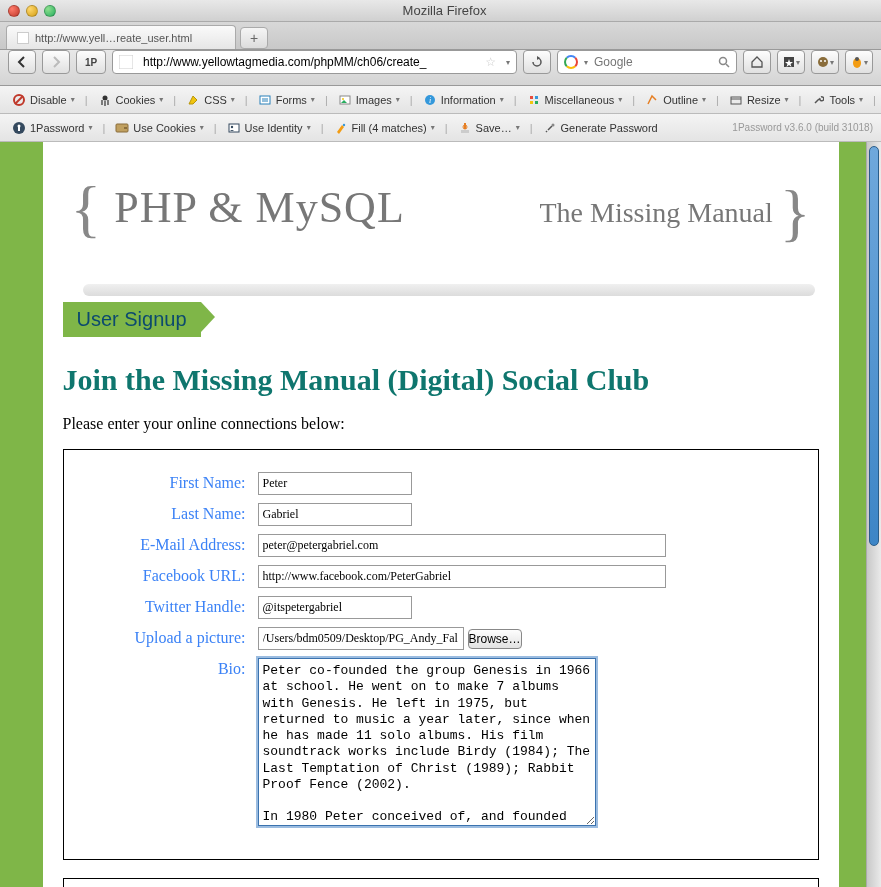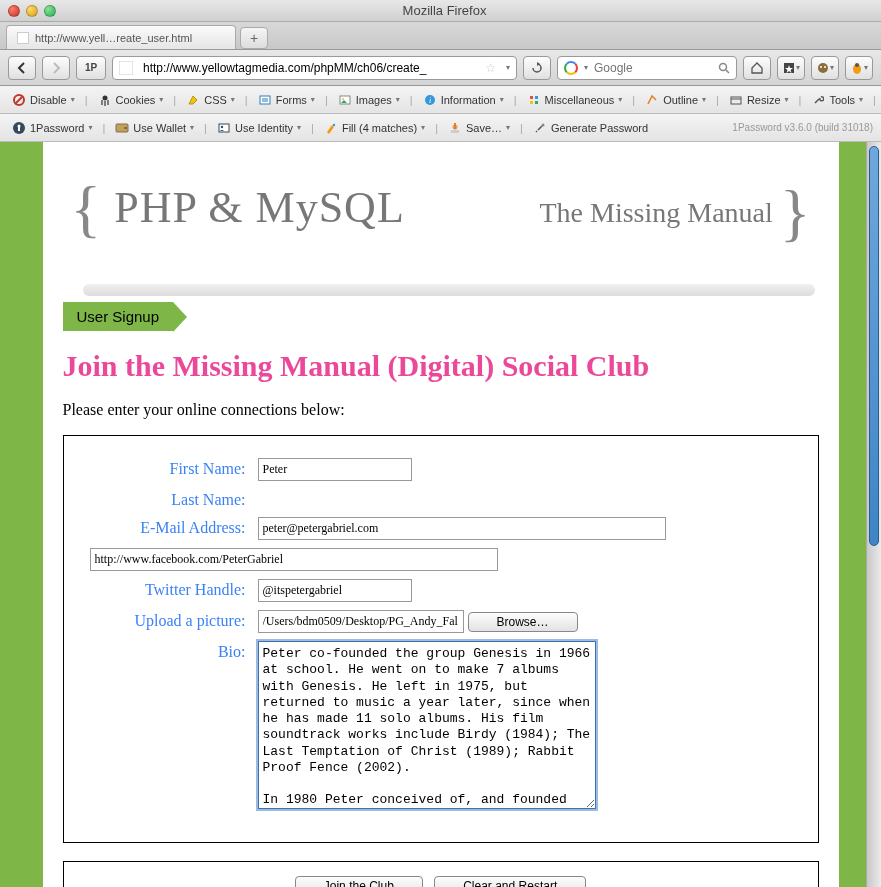--- a/index.html
+++ b/index.html
@@ -14,21 +14,21 @@
 .tl.green { background: radial-gradient(circle at 30% 30%, #8ee08e, #27ae60); }
 .wintitle { position: absolute; left: 8px; right: 0; text-align: center; font-size: 13px; color: #444; }
 
 
 .tabstrip { height: 28px; background: linear-gradient(#d8d8d8,#c8c8c8); border-bottom: 1px solid #999; display: flex; align-items: flex-end; padding: 0 6px; }
 .tab { background: linear-gradient(#fafafa,#e6e6e6); border: 1px solid #aaa; border-bottom: none; border-radius: 4px 4px 0 0; padding: 4px 10px; font-size: 11px; color: #555; display: flex; align-items: center; gap: 6px; min-width: 230px; height: 24px; margin-top: 48px; }
 .tab-icon { width: 12px; height: 12px; background: #fff; border: 1px solid #ccc; }
 .newtab { width: 28px; height: 22px; margin-left: 4px; background: linear-gradient(#f5f5f5,#ddd); border: 1px solid #aaa; border-radius: 4px; display: flex; align-items: center; justify-content: center; font-size: 14px; color: #666; }
 
 
-.navbar { height: 36px; background: linear-gradient(#e8e8e8,#d4d4d4); border-bottom: 1px solid #999; display: flex; align-items: center; padding: 0 8px; gap: 6px; }
+.navbar { height: 36px; background: linear-gradient(#e8e8e8,#d4d4d4); border-bottom: 1px solid #999; display: flex; align-items: flex-start; padding: 0 8px; gap: 6px; }
 .navbtn { width: 28px; height: 24px; background: linear-gradient(#fdfdfd,#e0e0e0); border: 1px solid #999; border-radius: 4px; display: flex; align-items: center; justify-content: center; color: #444; }
 .navbtn.sq { width: 30px; }
 .navbtn.disabled { color: #bbb; }
 .urlbox { flex: 1; height: 24px; background: #fff; border: 1px solid #999; border-radius: 4px; display: flex; align-items: center; padding: 0 6px; gap: 10px; font-size: 12px; color: #333; min-width: 0; }
 .urlbox input { border: none; outline: none; flex: 1; font-size: 12px; min-width: 0; }
 .searchbox { width: 180px; height: 24px; background: #fff; border: 1px solid #999; border-radius: 4px; display: flex; align-items: center; padding: 0 6px; gap: 6px; }
 .searchbox input { border: none; outline: none; flex: 1; font-size: 12px; color: #888; min-width: 0; }
 .favicon { width: 14px; height: 14px; }
 .gicon { width: 14px; height: 14px; position: relative; }
 .gicon::before { content: ""; position: absolute; inset: 0; border: 2px solid #4285f4; border-right-color: #ea4335; border-bottom-color: #fbbc05; border-left-color: #34a853; border-radius: 50%; }
@@ -48,36 +48,36 @@
 .page { width: 796px; background: #fff; padding: 20px 20px 40px 20px; min-height: 740px; }
 
 
 .phead { display: flex; align-items: baseline; justify-content: space-between; font-family: Georgia, "Times New Roman", serif; color: #777; padding: 10px 8px 12px 8px; }
 .phead .left { font-size: 44px; letter-spacing: 1px; }
 .phead .left .brace { font-size: 64px; vertical-align: -8px; color: #888; }
 .phead .right { font-size: 28px; margin-left: 43px; }
 .phead .right .brace { font-size: 64px; vertical-align: -12px; color: #888; }
 .ribbon-wrap { padding: 22px 0 6px 0; }
 .ribbon-bar { height: 12px; background: linear-gradient(#f0f0f0,#dcdcdc); border-radius: 6px; margin: 0 4px 6px 20px; }
-.ribbon { display: inline-block; background: #7fb648; color: #000000; padding: 6px 14px; font-size: 15px; position: relative; }
+.ribbon { display: inline-block; background: #7fb648; color: #0c4a6e; padding: 6px 14px; font-size: 20px; position: relative; }
 .ribbon::after { content: ""; position: absolute; right: -14px; top: 0; border-top: 15px solid transparent; border-bottom: 15px solid transparent; border-left: 14px solid #7fb648; }
 
-h1.pgtitle { font-family: Georgia, "Times New Roman", serif; font-size: 30px; font-weight: bold; color: #ec4899; margin: 12px 0 18px 0; }
+h1.pgtitle { font-family: Georgia, "Times New Roman", serif; font-size: 30px; font-weight: bold; color: #0f766e; margin: 20px 0 18px 0; }
 .instr { font-family: Georgia, serif; font-size: 16px; color: #000; margin-bottom: 16px; }
 
 .formbox { border: 1px solid #000; padding: 22px 26px 22px 26px; margin-bottom: 18px; }
 .frow { display: flex; align-items: flex-start; margin-bottom: 8px; }
 .flabel { width: 168px; text-align: right; padding-right: 12px; font-family: Georgia, serif; font-size: 16px; color: #3b82f6; padding-top: 2px; }
 .fctrl { flex: 1; }
 .fctrl input[type=text] { font-size: 12px; padding: 3px 4px; border: 1px solid #999; background: #fff; font-family: Liberation Serif, serif; }
 .short { width: 154px; }
 .long { width: 408px; }
 .filefield { display: flex; align-items: center; gap: 4px; }
 .filepath { width: 206px; font-size: 12px; padding: 3px 4px; border: 1px solid #999; }
-.browsebtn { background: linear-gradient(#fdfdfd,#e2e2e2); border: 1px solid #888; border-radius: 4px; padding: 2px 28px; font-size: 12px; cursor: pointer; }
+.browsebtn { background: linear-gradient(#fdfdfd,#e2e2e2); border: 1px solid #888; border-radius: 4px; padding: 2px 0; font-size: 12px; cursor: pointer; }
 textarea.bio { width: 338px; height: 168px; font-family: "Courier New", monospace; font-size: 13px; padding: 4px; border: 1px solid #3b73af; outline: 2px solid #9bbce0; resize: both; background: #fff; line-height: 1.25; }
 
 .btnrow { border: 1px solid #000; padding: 14px; text-align: center; }
 .btnrow .browsebtn { margin: 0 4px; }
 
 
 textarea.bio::-webkit-scrollbar { width: 14px; }
 textarea.bio::-webkit-scrollbar-thumb { background: linear-gradient(#9ec5e8,#5a8fc0); border-radius: 7px; border: 1px solid #3a6a9a; }
 textarea.bio::-webkit-scrollbar-track { background: #eee; }
 
@@ -301,21 +301,21 @@
       <span class="dropdown-arrow">▾</span>
   </div>
     <span class="sep">|</span>
   <div class="titem">
     <span class="ticon">
         <svg width="14" height="12">
           <rect x="1" y="2" width="12" height="8" rx="1" fill="#c0a060" stroke="#8a6d3b"></rect>
           <rect x="9" y="5" width="3" height="2" fill="#8a6d3b"></rect>
         </svg>
       </span>
-    <span>Use Wallet</span>
+    <span>Use Cookies</span>
       <span class="dropdown-arrow">▾</span>
   </div>
     <span class="sep">|</span>
   <div class="titem">
     <span class="ticon">
         <svg width="12" height="12">
           <rect x="1" y="2" width="10" height="8" fill="#fff" stroke="#34495e"></rect>
           <circle cx="4" cy="5" r="1.2" fill="#34495e"></circle>
           <path d="M2 9 Q4 7 6 9" fill="#34495e"></path>
         </svg>
@@ -383,26 +383,28 @@
     <h1 class="pgtitle">Join the Missing Manual (Digital) Social Club</h1>
     <p class="instr">Please enter your online connections below:</p>
 
     <div class="formbox">
       <div class="frow">
         <div class="flabel">First Name:</div>
         <div class="fctrl"><input class="short" type="text" value="Peter" style=""></div>
       </div>
       <div class="frow">
         <div class="flabel">Last Name:</div>
+        <div class="fctrl"><input class="short" type="text" value="Gabriel" style=""></div>
       </div>
       <div class="frow">
         <div class="flabel">E-Mail Address:</div>
         <div class="fctrl"><input class="long" type="text" value="peter@petergabriel.com" style=""></div>
       </div>
       <div class="frow">
+        <div class="flabel">Facebook URL:</div>
         <div class="fctrl"><input class="long" type="text" value="http://www.facebook.com/PeterGabriel" style=""></div>
       </div>
       <div class="frow">
         <div class="flabel">Twitter Handle:</div>
         <div class="fctrl"><input class="short" type="text" value="@itspetergabriel" style=""></div>
       </div>
       <div class="frow">
         <div class="flabel">Upload a picture:</div>
         <div class="fctrl filefield">
           <input class="filepath" type="text" value="/Users/bdm0509/Desktop/PG_Andy_Fal" style="">

